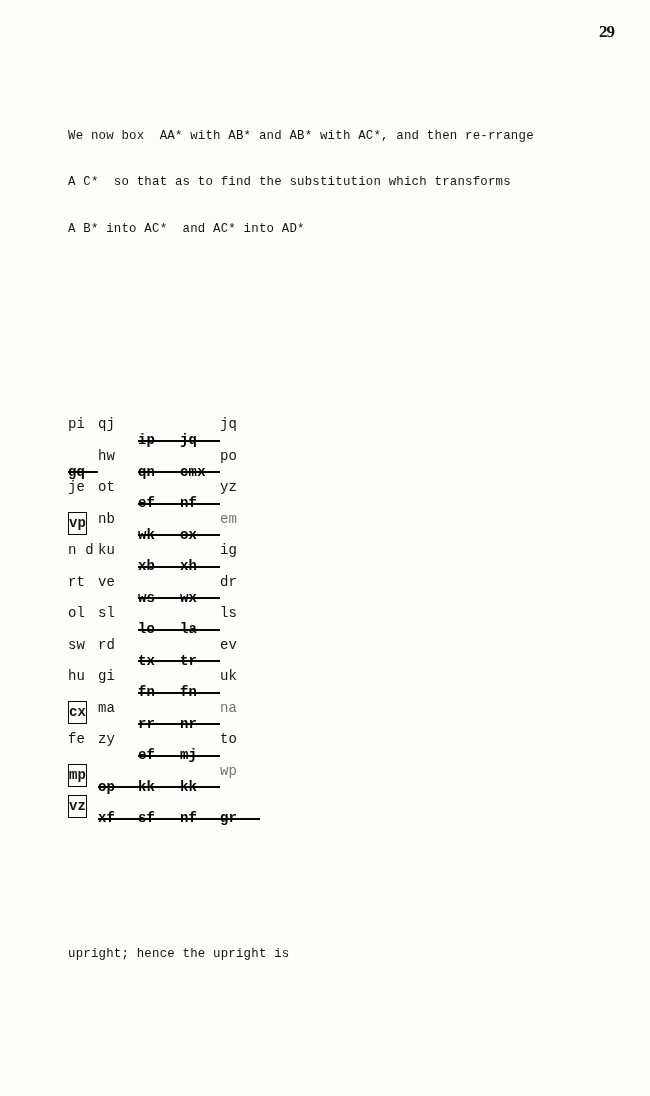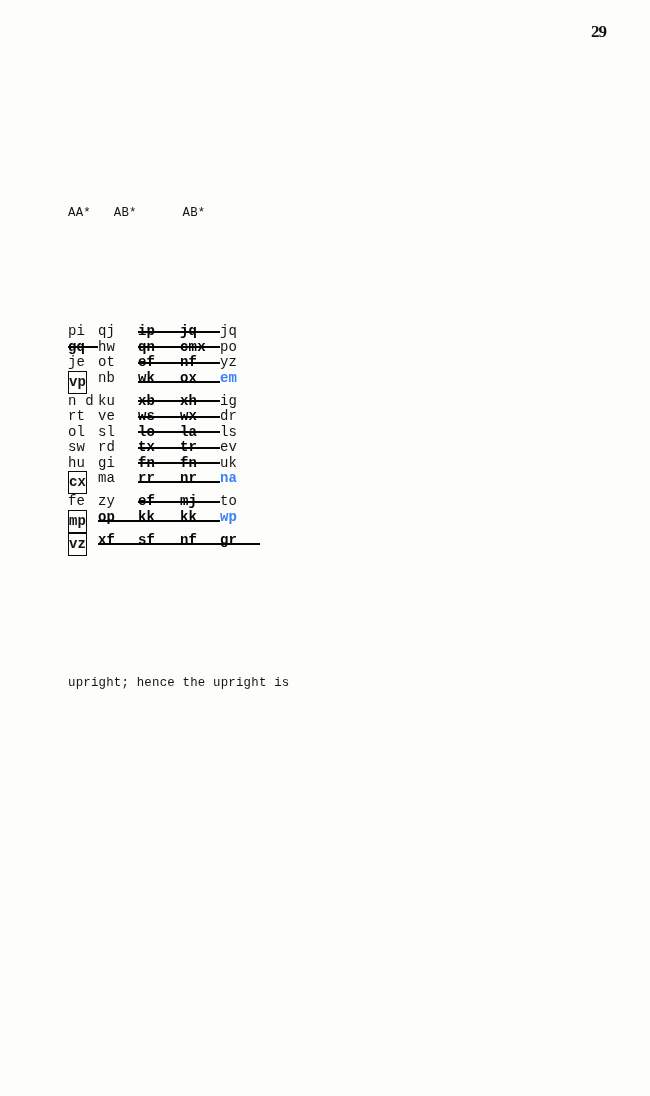--- a/index.html
+++ b/index.html
@@ -16,21 +16,21 @@
     overflow: hidden;
   }
   .page {
     position: absolute;
     inset: 0;
     background: #fdfdfc;
   }
   .page-number {
     position: absolute;
     top: 22px;
-    right: 44px;
+    right: 36px;
     font-family: "Liberation Serif", serif;
     font-size: 17px;
     font-weight: bold;
     letter-spacing: -1px;
     color: #111;
   }
   .typed {
     position: absolute;
     left: 68px;
     top: 82px;
@@ -58,39 +58,40 @@
     line-height: 15.5px;
   }
   .cols > div {
     white-space: pre;
   }
   .smudge {
     font-weight: bold;
     color: #050505;
     position: relative;
     display: inline-block;
+    margin-top: 16px;
   }
   .smudge::after {
     content: "";
     position: absolute;
     left: 0; right: 0;
     top: 45%;
     height: 2px;
     background: #050505;
   }
   .boxglyph {
     display: inline-block;
     border: 1.4px solid #0a0a0a;
     padding: 4px 0px;
     line-height: 13px;
     font-weight: bold;
   }
   .heavy {
-    font-weight: bold;
-    color: #3b82f6;
+    font-weight: normal;
+    color: #737373;
   }
   .struck-run {
     position: relative;
     display: inline-block;
     font-weight: bold;
     color: #0b0b0b;
   }
   .struck-run::after {
     content: "";
     position: absolute;
@@ -105,24 +106,26 @@
 </style>
 </head>
 <body>
 
 <div class="page">
 
   <div class="page-number">29</div>
 
   <div class="typed">
 
+    <div class="block">We now box  AA* with AB* and AB* with AC*, and then re-rrange</div>
+    <div class="block"><span>A C*  so that as to find the substitution which transforms</span></div>
+    <div class="block">A B* into AC*  and AC* into AD*</div>
 
     <div class="spacer-md"></div>
 
-    <div class="block">AA*   AB*      AB*</div>
 
     <div class="spacer-sm"></div>
 
     <div class="cols">
       <div>pi</div>
       <div>qj</div>
       <div class="smudge">ip</div>
       <div class="smudge">jq</div>
       <div>jq</div>
 

